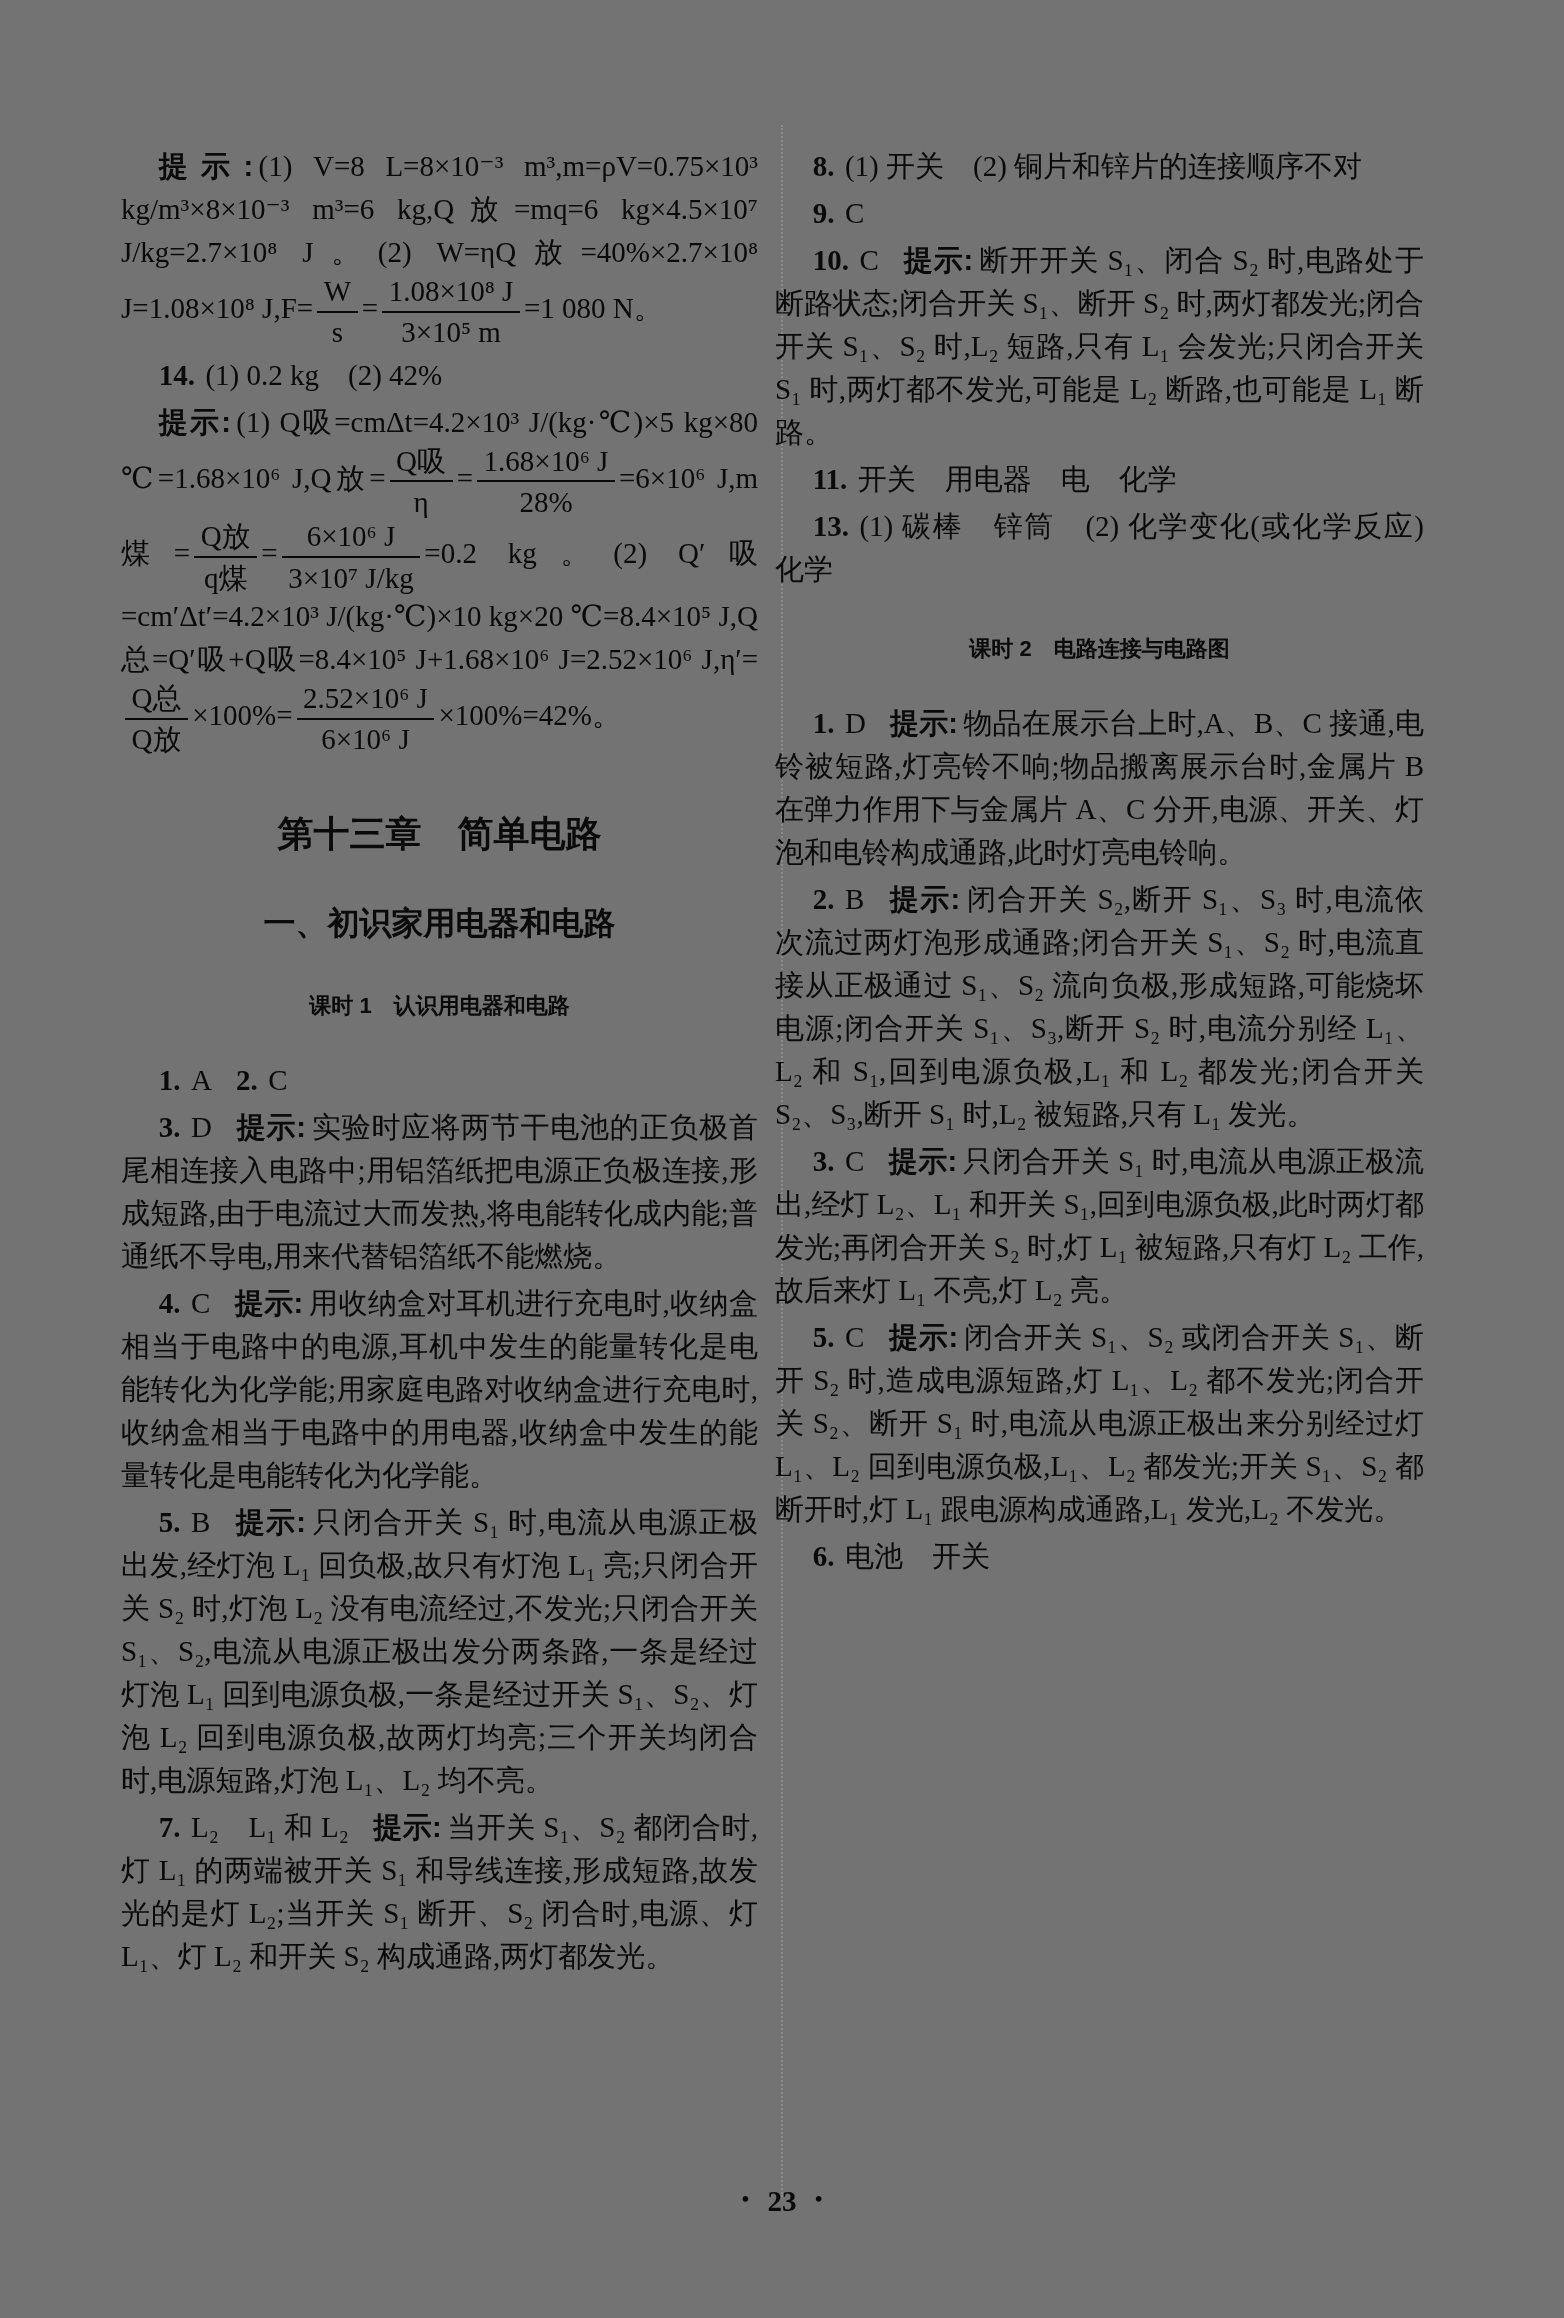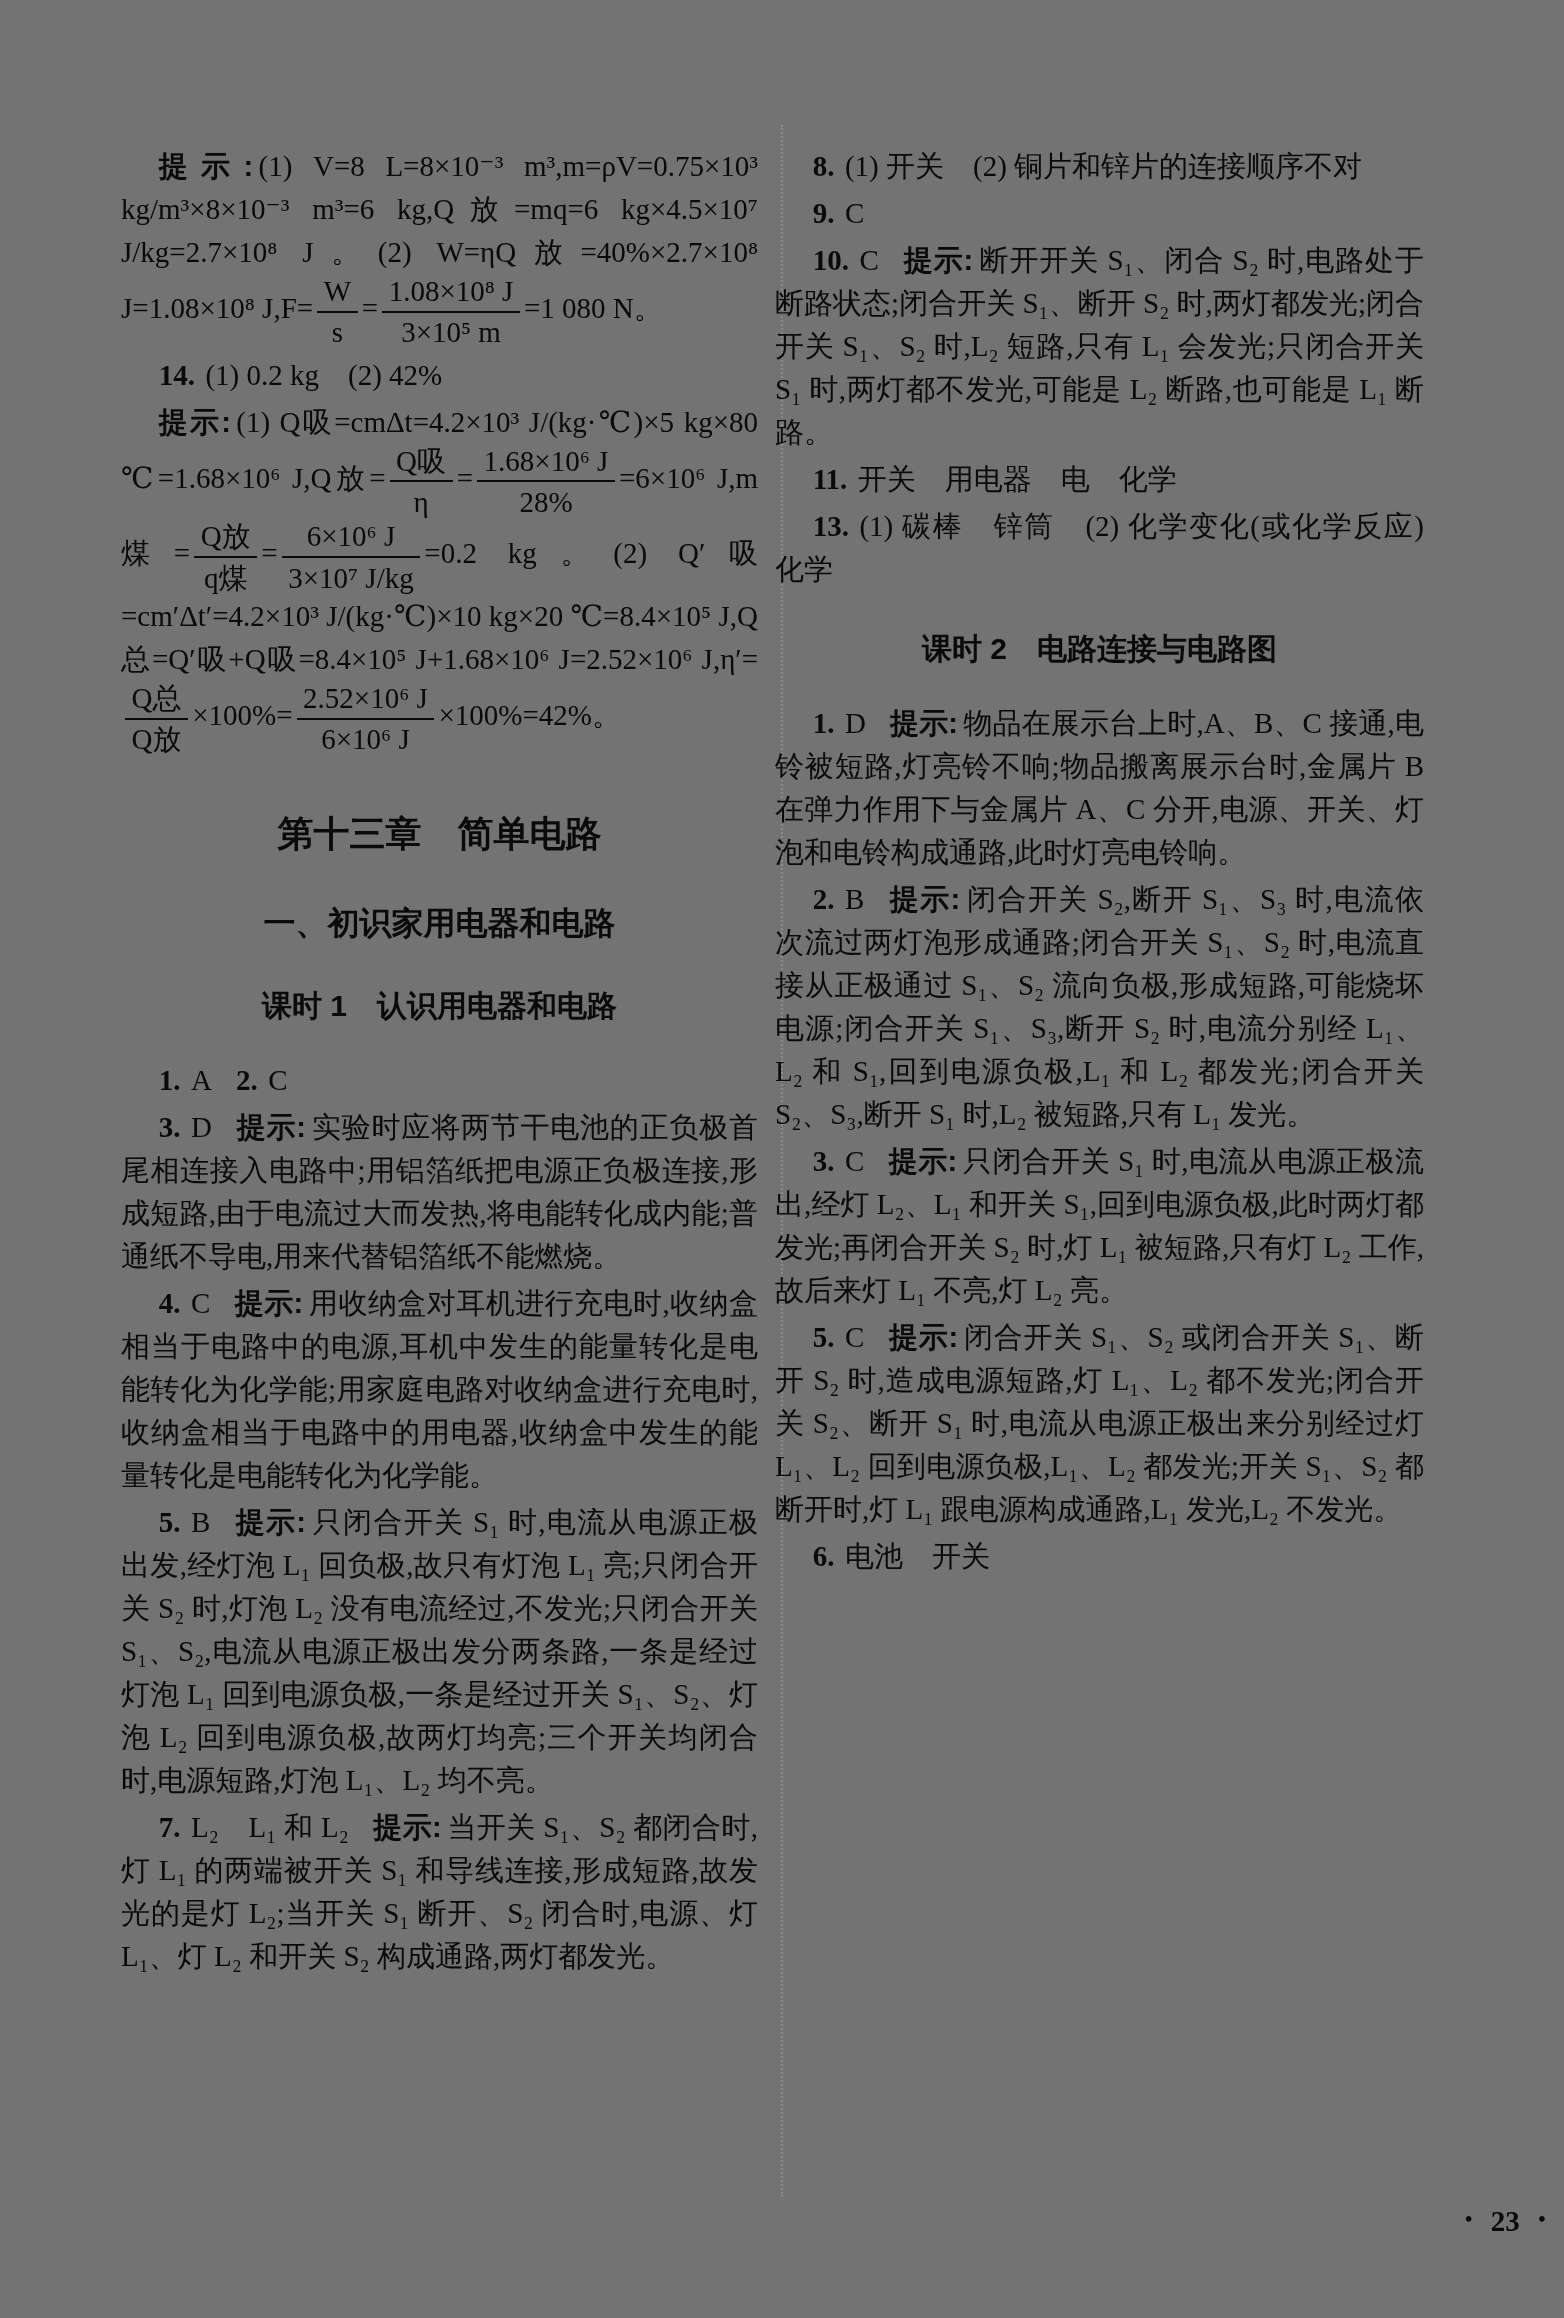--- a/index.html
+++ b/index.html
@@ -9,25 +9,25 @@
   .col-left{left:121px;width:637px;}
   .col-right{left:775px;width:649px;}
   .para{margin:0 0 4px 0;font-size:29px;line-height:43px;text-align:justify;text-indent:1.3em;}
   .num{font-weight:bold;margin-right:10.5px;}
   .ansv{margin-right:24px;}
   .hl{font-family:"Liberation Sans","DejaVu Sans",sans-serif;font-weight:bold;margin-right:5.3px;}
   .heading{font-family:"Liberation Sans","DejaVu Sans",sans-serif;font-weight:bold;
            text-align:center;text-indent:0;}
   .chapter{font-size:36px;line-height:55px;margin:49px 0 0 0;}
   .section{font-size:32px;line-height:50px;margin:37px 0 0 0;}
-  .lesson{font-size:30px;line-height:43px;margin:36px 0 32px 0;}
+  .lesson{font-size:22px;line-height:43px;margin:36px 0 32px 0;}
   .divider{position:absolute;left:781px;top:125px;height:2072px;width:0;
            border-left:2px dotted #8a8a8a;}
-  .footer{position:absolute;left:0;top:2185px;width:1564px;text-align:right;
-          font-size:29px;font-weight:bold;text-indent:0;margin-top:20px;}
+  .footer{position:absolute;left:0;top:2185px;width:1564px;text-align:center;
+          font-size:29px;font-weight:bold;text-indent:0;}
   .footer .dot{font-size:21px;vertical-align:5.3px;margin:0 18.4px;}
   .frac{display:inline-block;vertical-align:middle;text-align:center;text-indent:0;
         margin:0 4px;line-height:1.18;}
   .frac .fn{display:block;padding:0 6.6px 2.6px;border-bottom:2px solid #0a0a0a;}
   .frac .fd{display:block;padding:2.6px 6.6px 0;}
 </style>
 </head>
 <body>
 
 <div class="page">

